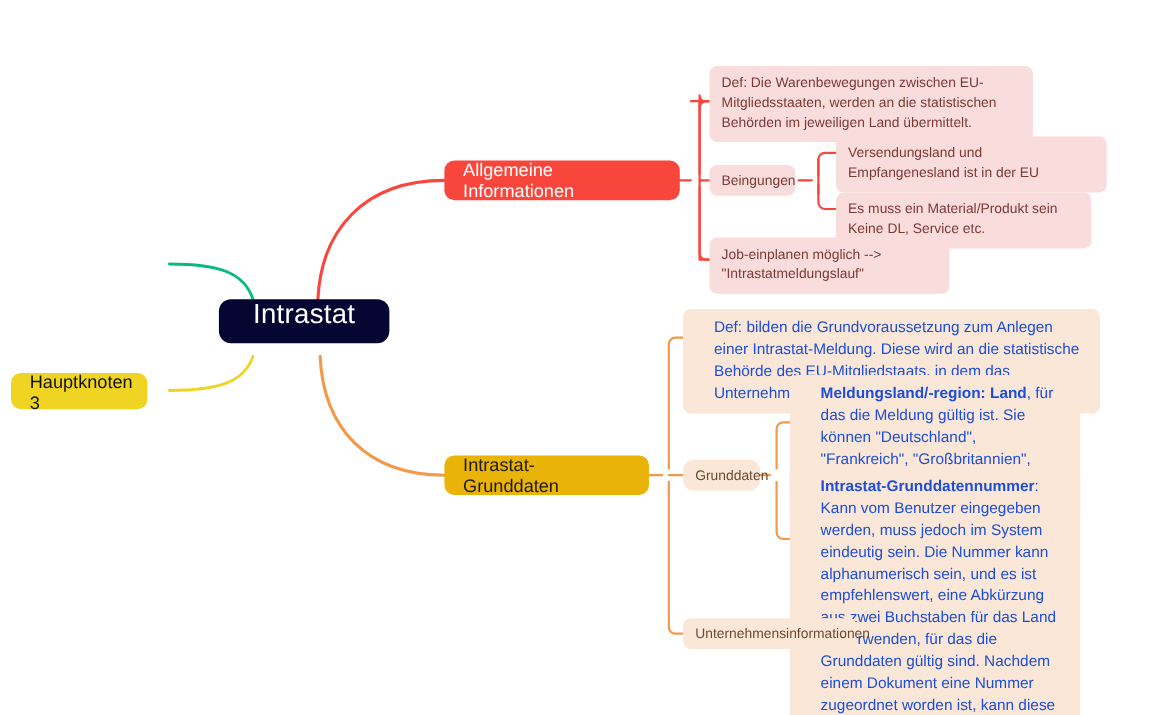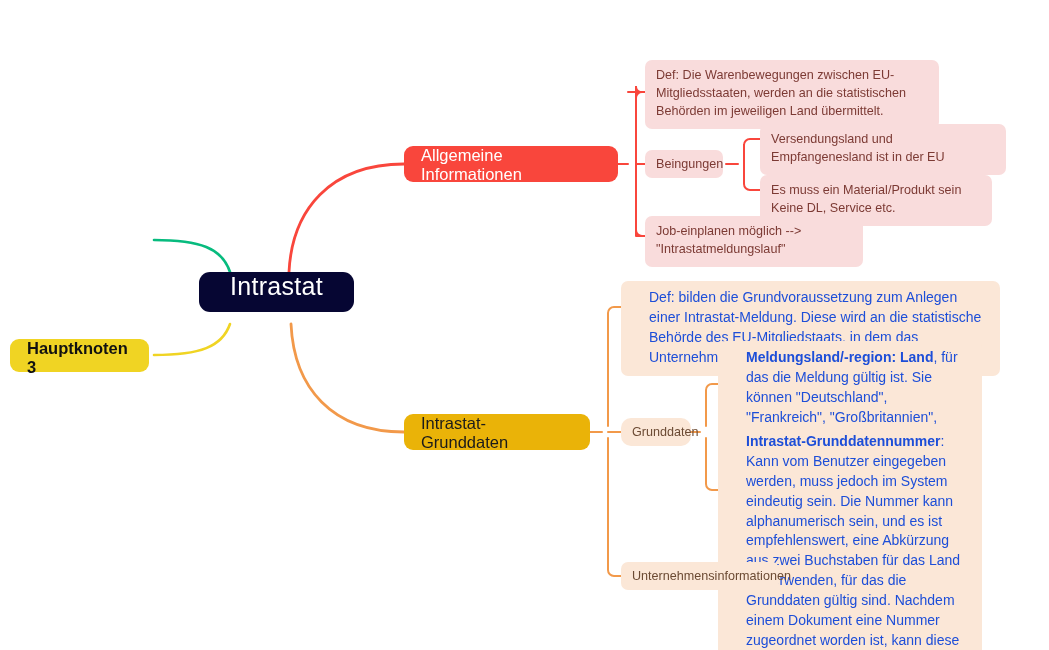--- a/index.html
+++ b/index.html
@@ -134,21 +134,21 @@
     <path d="M 691 432 L 700 432" fill="none" stroke="#f2994a" stroke-width="2" stroke-linecap="round"></path>
     <path d="M 706 426 L 706 390 A 6 6 0 0 1 712 384 L 722 384" fill="none" stroke="#f2994a" stroke-width="2" stroke-linecap="round"></path>
     <path d="M 706 438 L 706 484 A 6 6 0 0 0 712 490 L 722 490" fill="none" stroke="#f2994a" stroke-width="2" stroke-linecap="round"></path>
   </svg>
 
   <div class="node root" style="left:199px; top:272px; width:155px; height:40px;">
     <span>Intrastat</span>
   </div>
 
 
-  <div class="node main main-yellow" style="left:10px; top:339px; width:139px; height:33px;font-weight:bold;">
+  <div class="node main main-yellow" style="left:10px; top:339px; width:124px; height:33px;">
     <span>Hauptknoten 3</span>
   </div>
 
   <div class="node main main-red" style="left:404px; top:146px; width:214px; height:36px;">
     <span>Allgemeine Informationen</span>
   </div>
 
   <div class="node leaf leaf-pink" style="left:645px; top:60px; width:294px; height:auto;">
     <span>Def: Die Warenbewegungen zwischen EU-Mitgliedsstaaten, werden an die statistischen Behörden im jeweiligen Land übermittelt.</span>
   </div>

